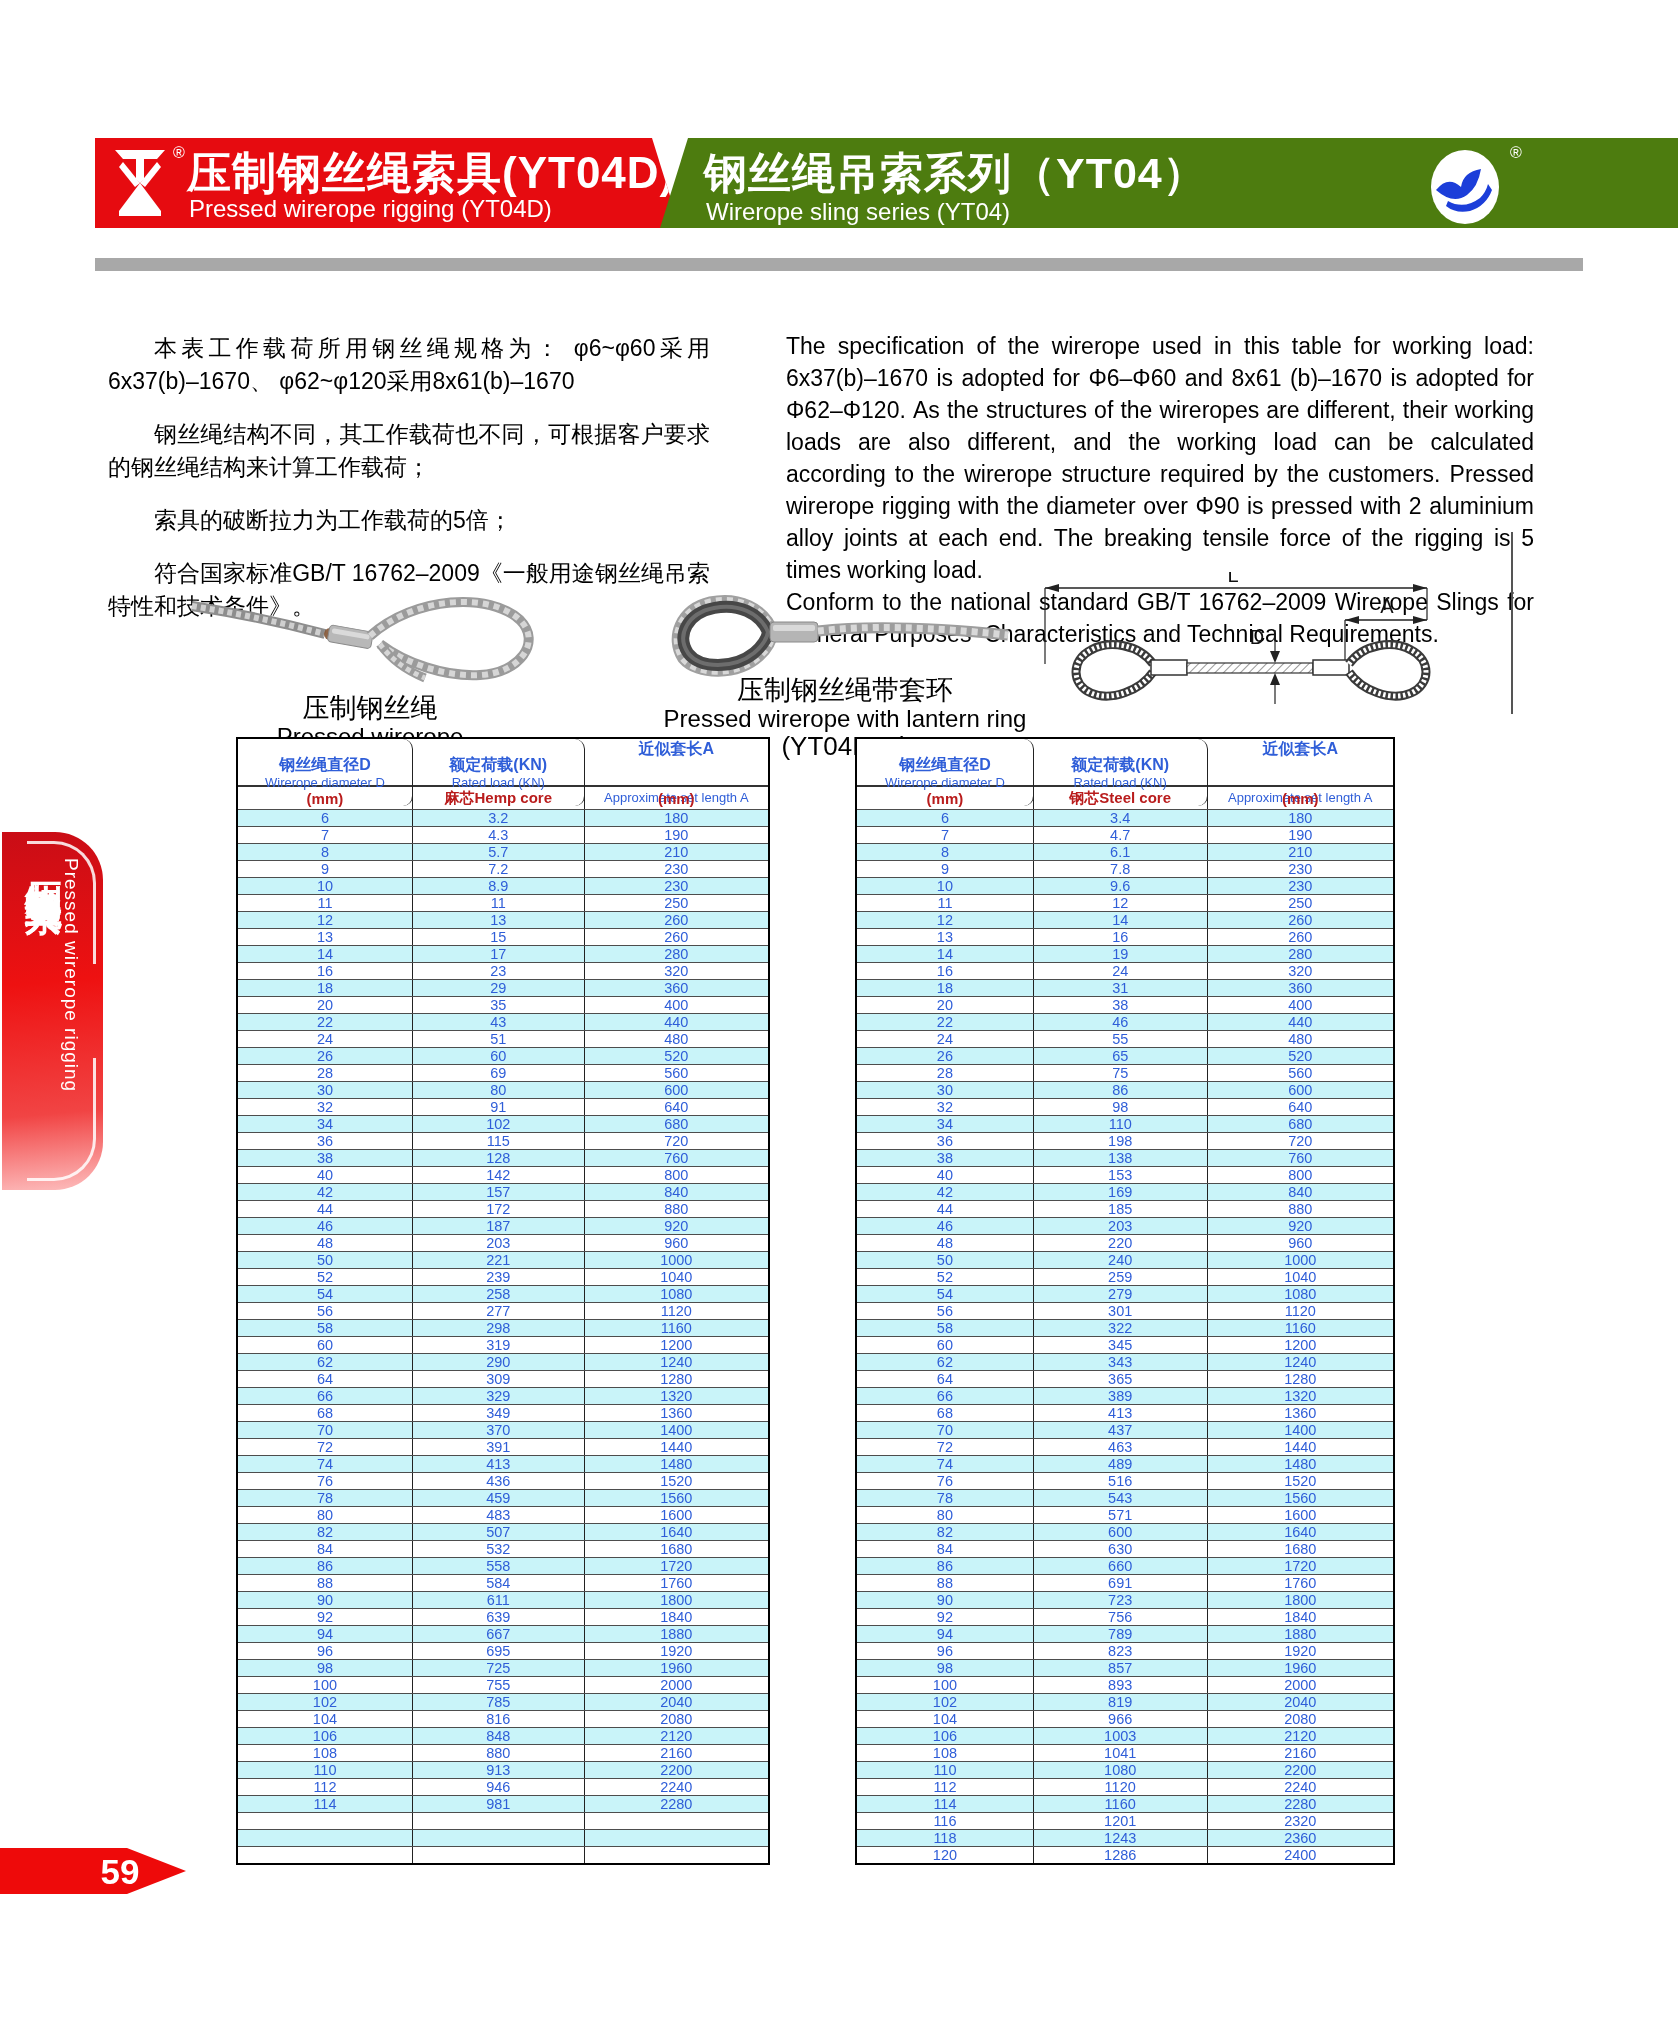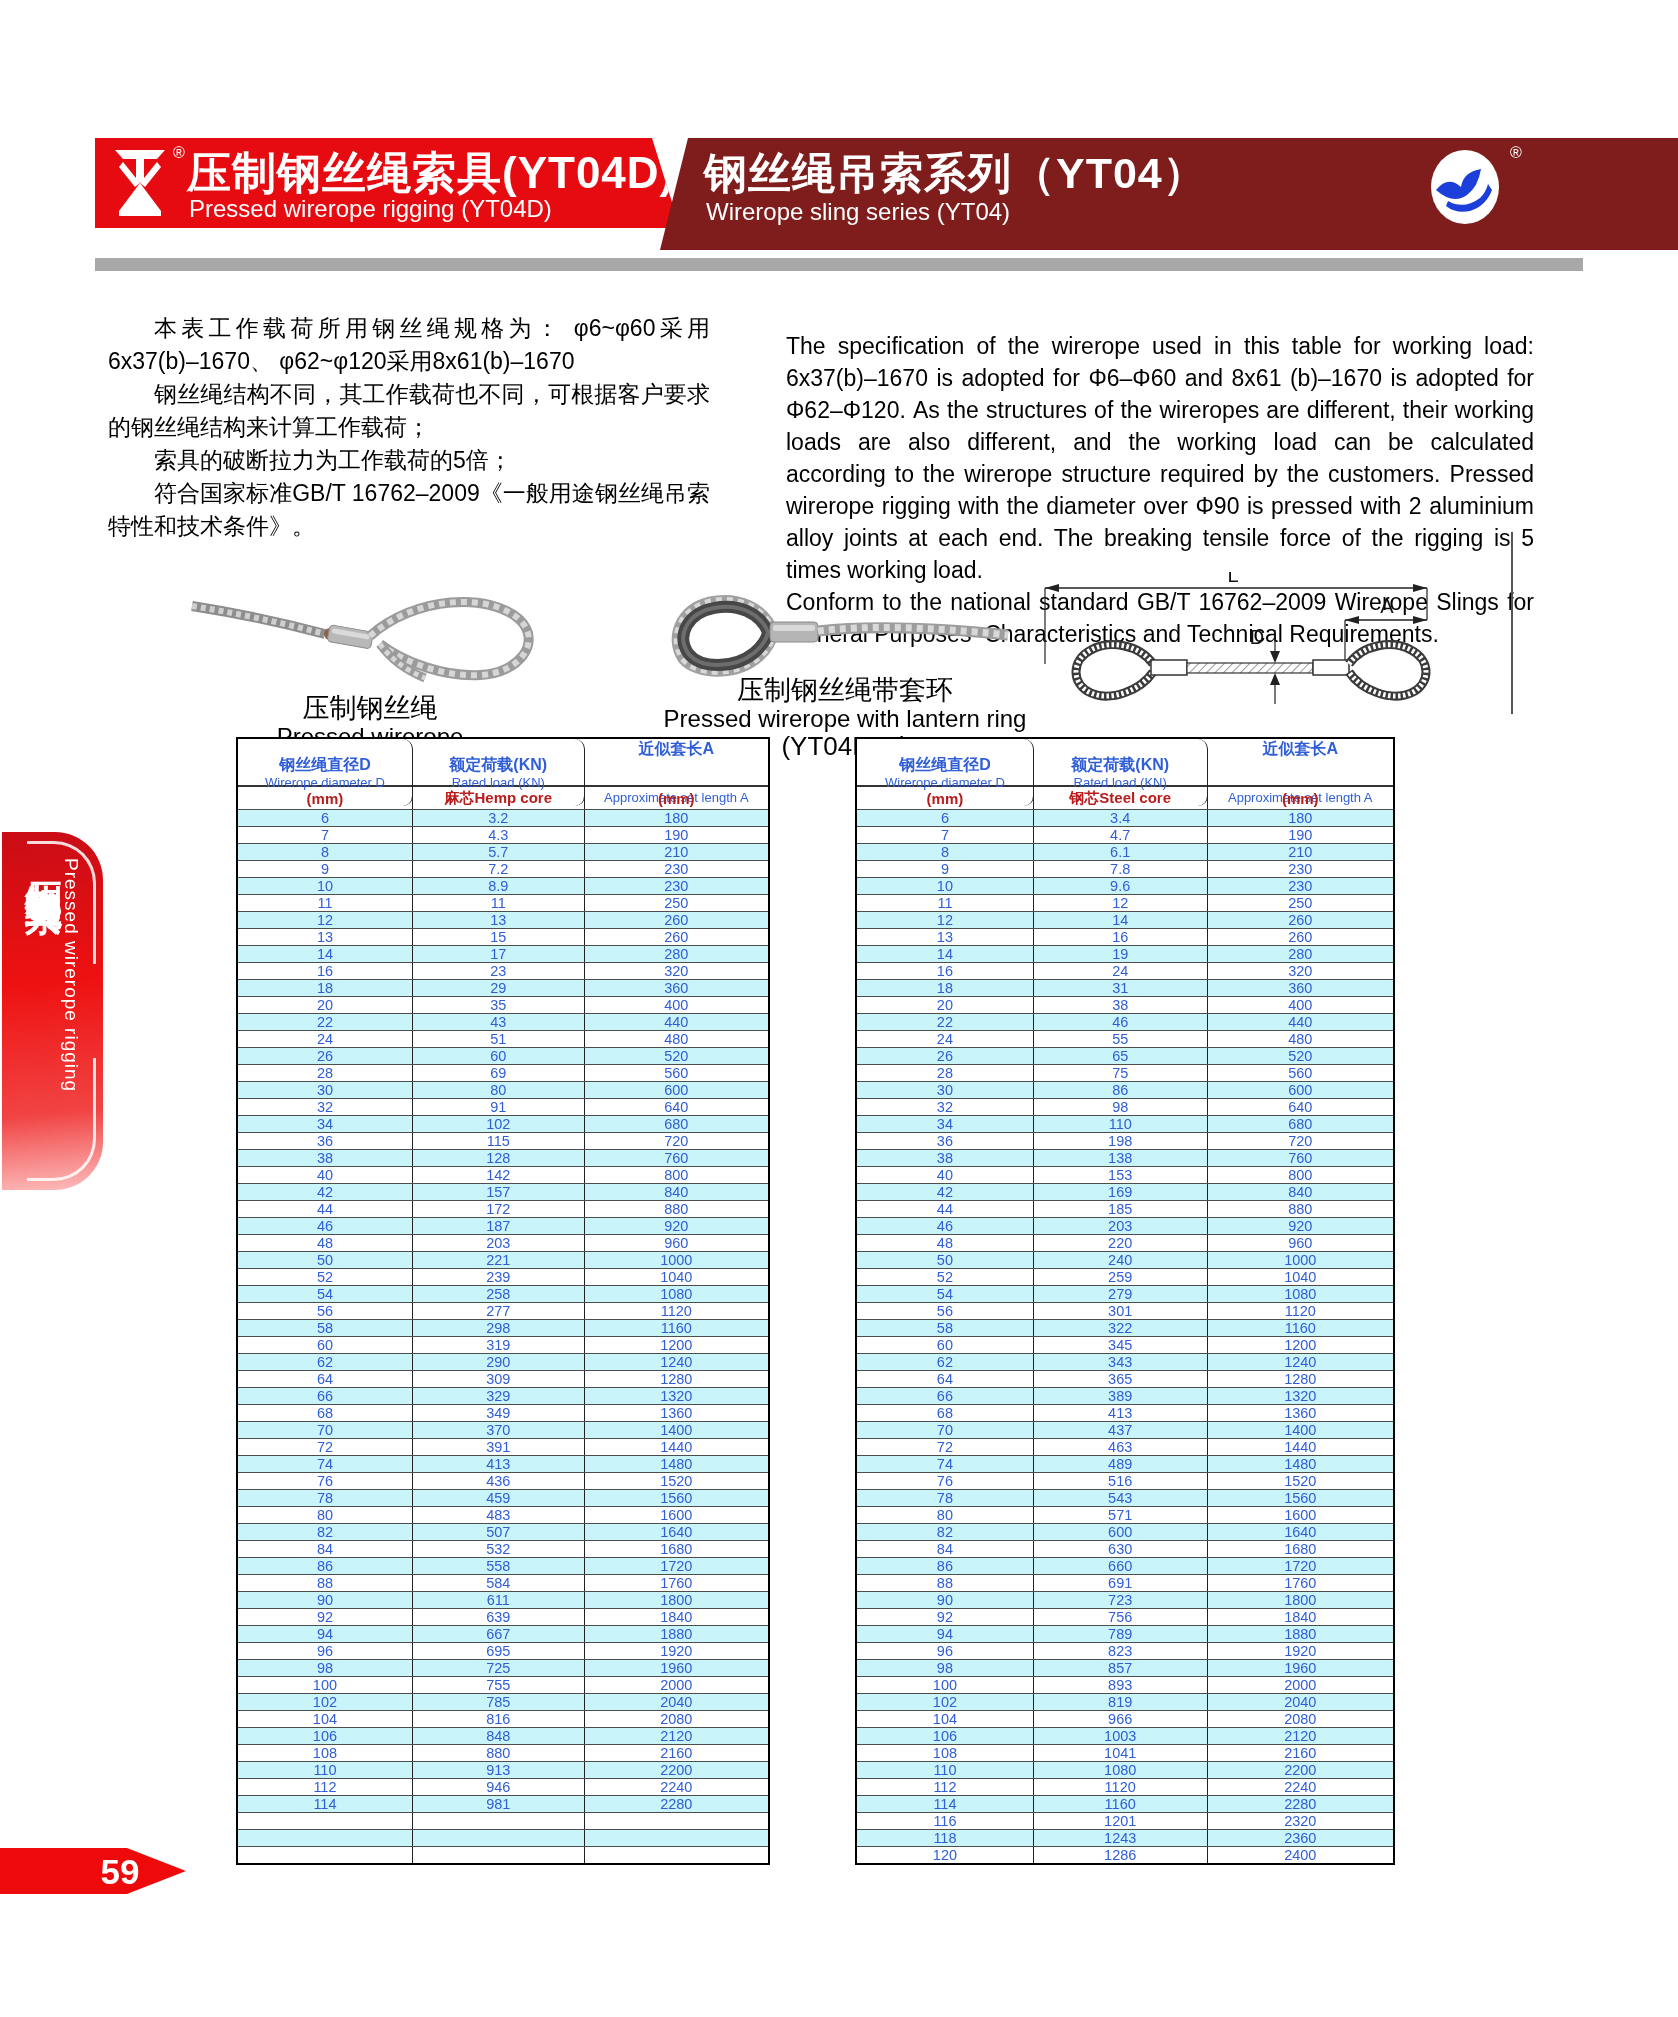--- a/index.html
+++ b/index.html
@@ -10,32 +10,32 @@
   }
   .abs { position:absolute; }
 
   
   .band-red {
     position:absolute; left:95px; top:138px; width:585px; height:90px;
     background:#e60b10;
     clip-path:polygon(0 0, calc(100% - 28px) 0, 100% 100%, 0 100%);
   }
   .band-blue {
-    position:absolute; left:660px; top:138px; width:1018px; height:112px;
-    background:#7f1d1d;
+    position:absolute; left:660px; top:138px; width:1018px; height:90px;
+    background:#4d7c0f;
     clip-path:polygon(28px 0, 100% 0, 100% 100%, 0 100%);
   }
   .band-title-zh { position:absolute; color:#fff; font-weight:bold; font-size:44px; letter-spacing:1px; white-space:nowrap; }
   .band-title-en { position:absolute; color:#fff; font-size:24px; white-space:nowrap; }
   .regmark { position:absolute; color:#fff; font-size:16px; }
   .graybar { position:absolute; left:95px; top:258px; width:1488px; height:13px; background:#a8a8a8; }
 
   
   .intro-zh { position:absolute; left:108px; top:312px; width:602px; font-size:23px; line-height:33px; color:#000; text-align:justify; }
-  .intro-zh p { text-indent:2em; }
+  .intro-zh p { text-indent:2em;margin-top:20px; }
   .intro-en { position:absolute; left:786px; top:330px; width:748px; font-size:23px; line-height:32px; color:#000; text-align:justify; }
 
   
   .caption { position:absolute; text-align:center; color:#000; }
   .caption .c-zh { font-size:27px; line-height:30px; }
   .caption .c-en { font-size:24px; line-height:27px; }
   .caption .c-model { font-size:26px; line-height:29px; }
 
   
   .dtable { position:absolute; border:2px solid #000; background:#fff; }

